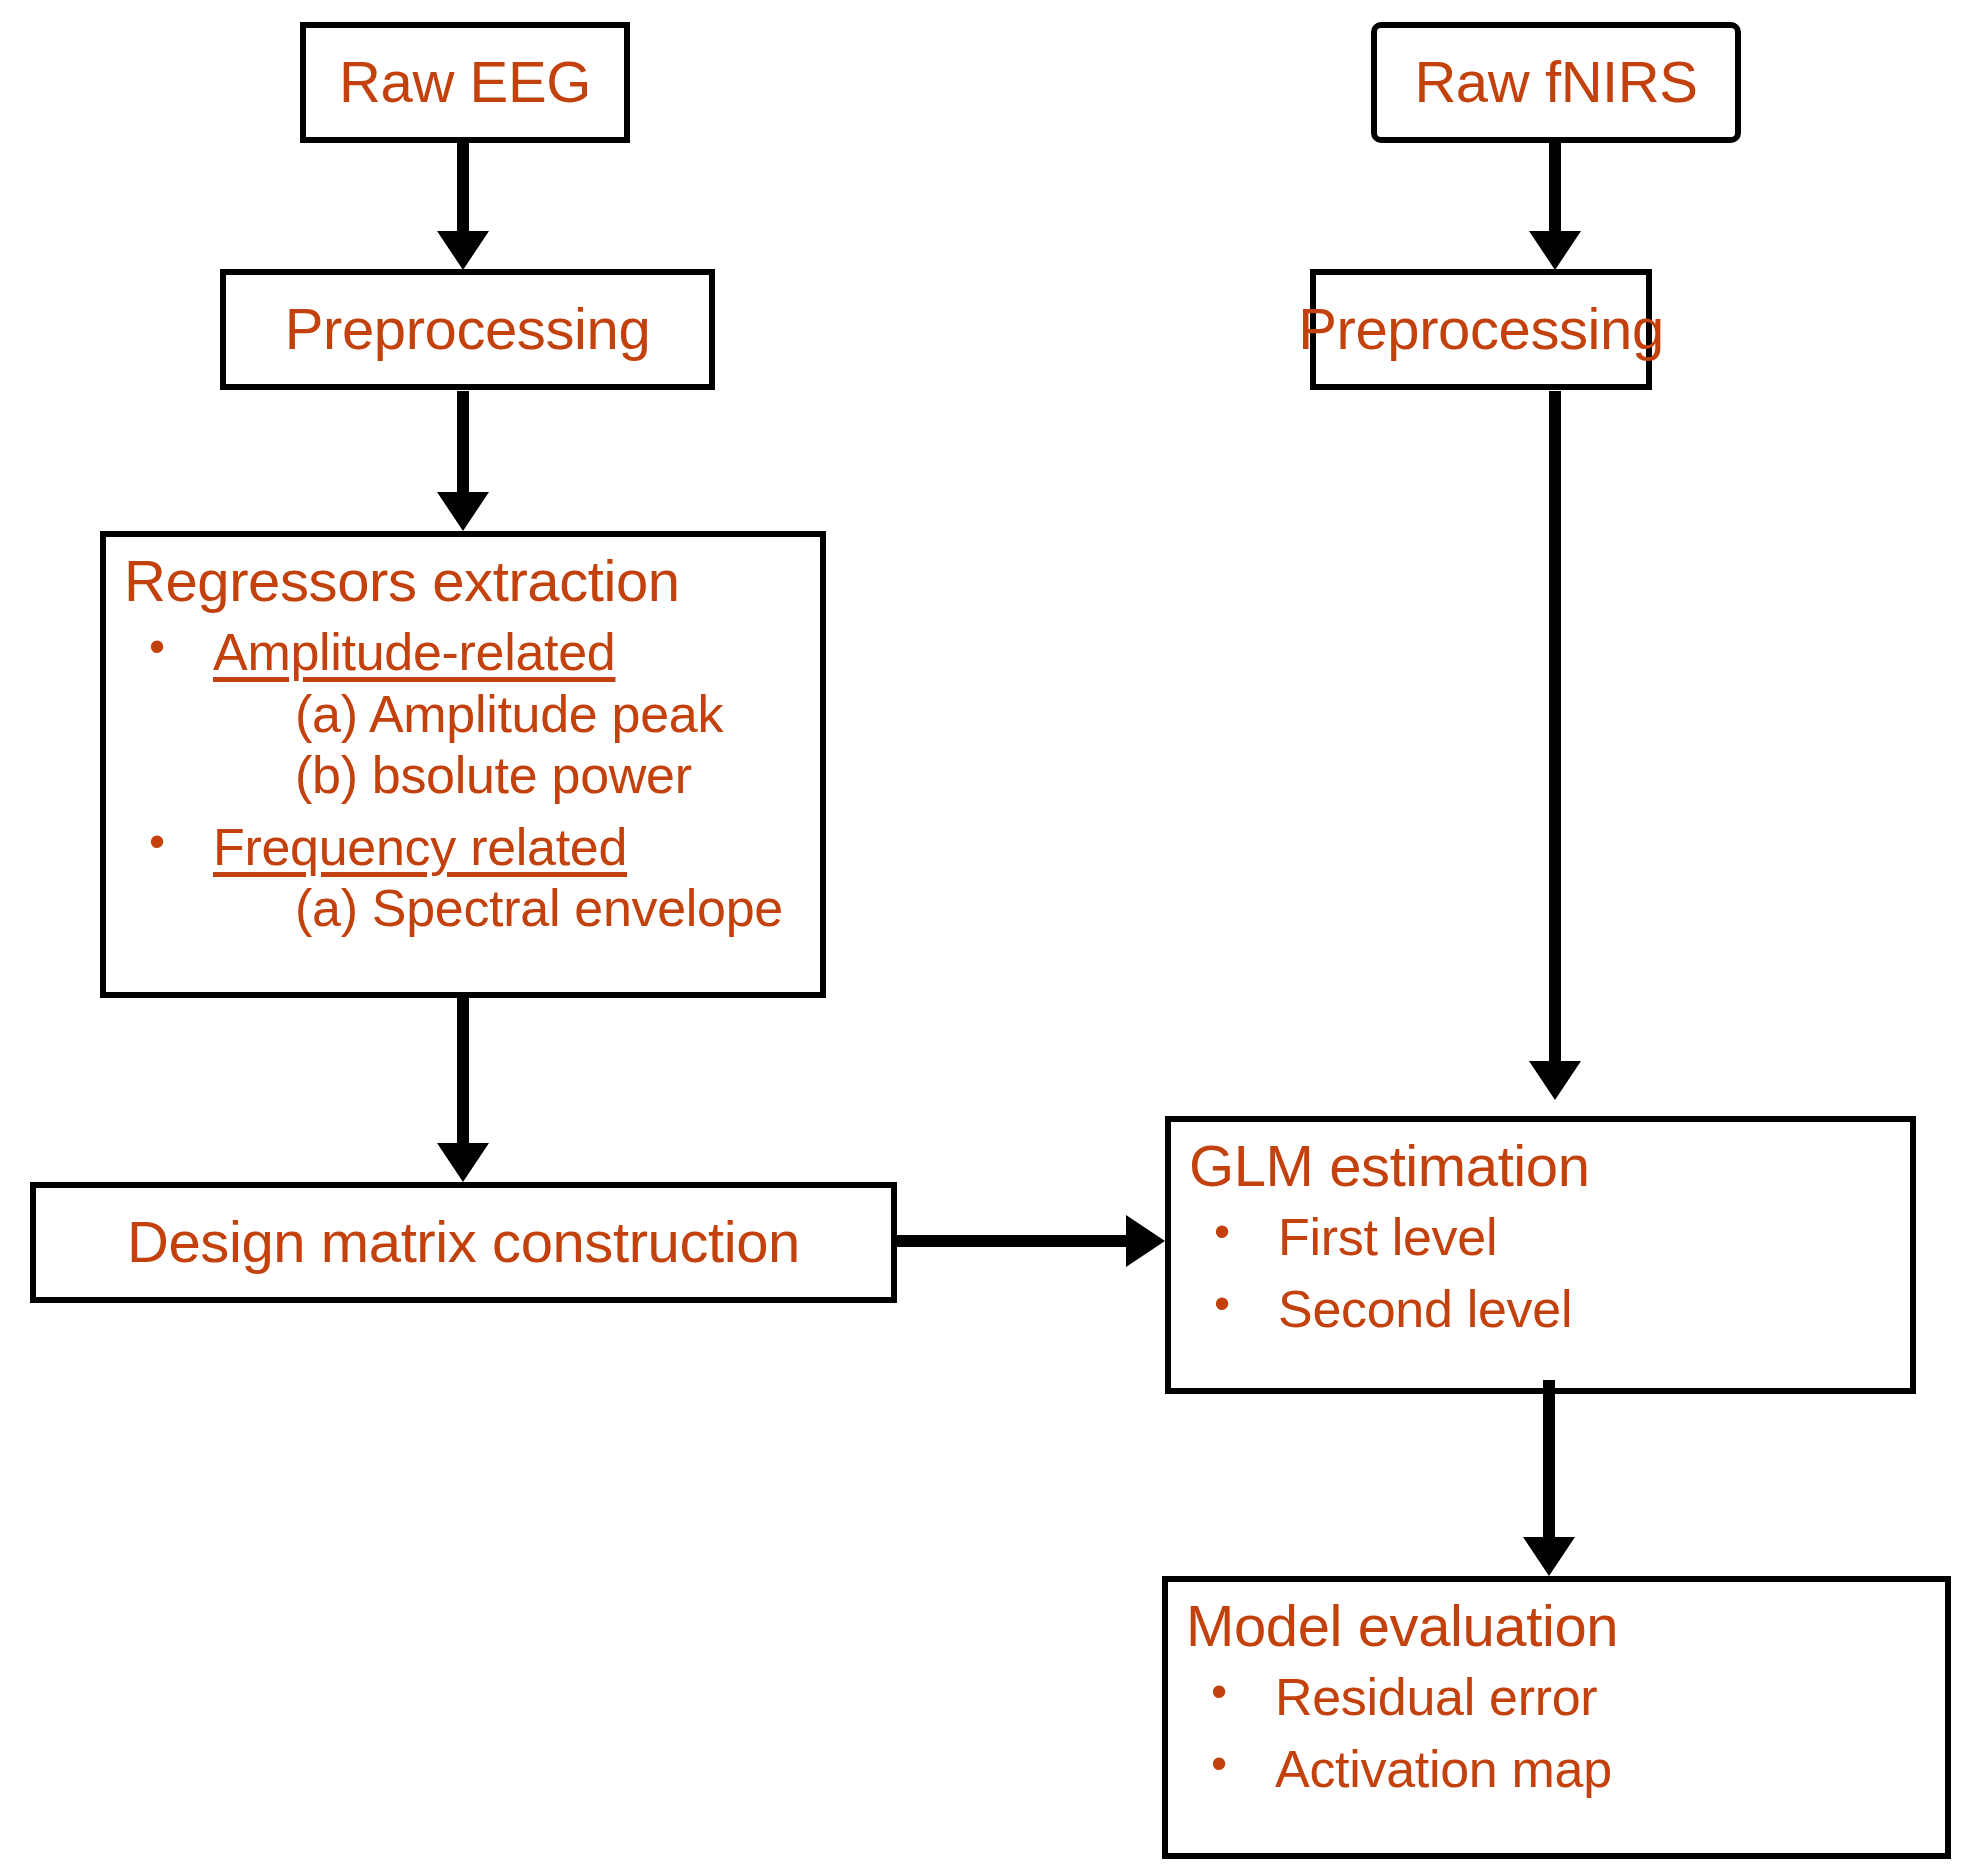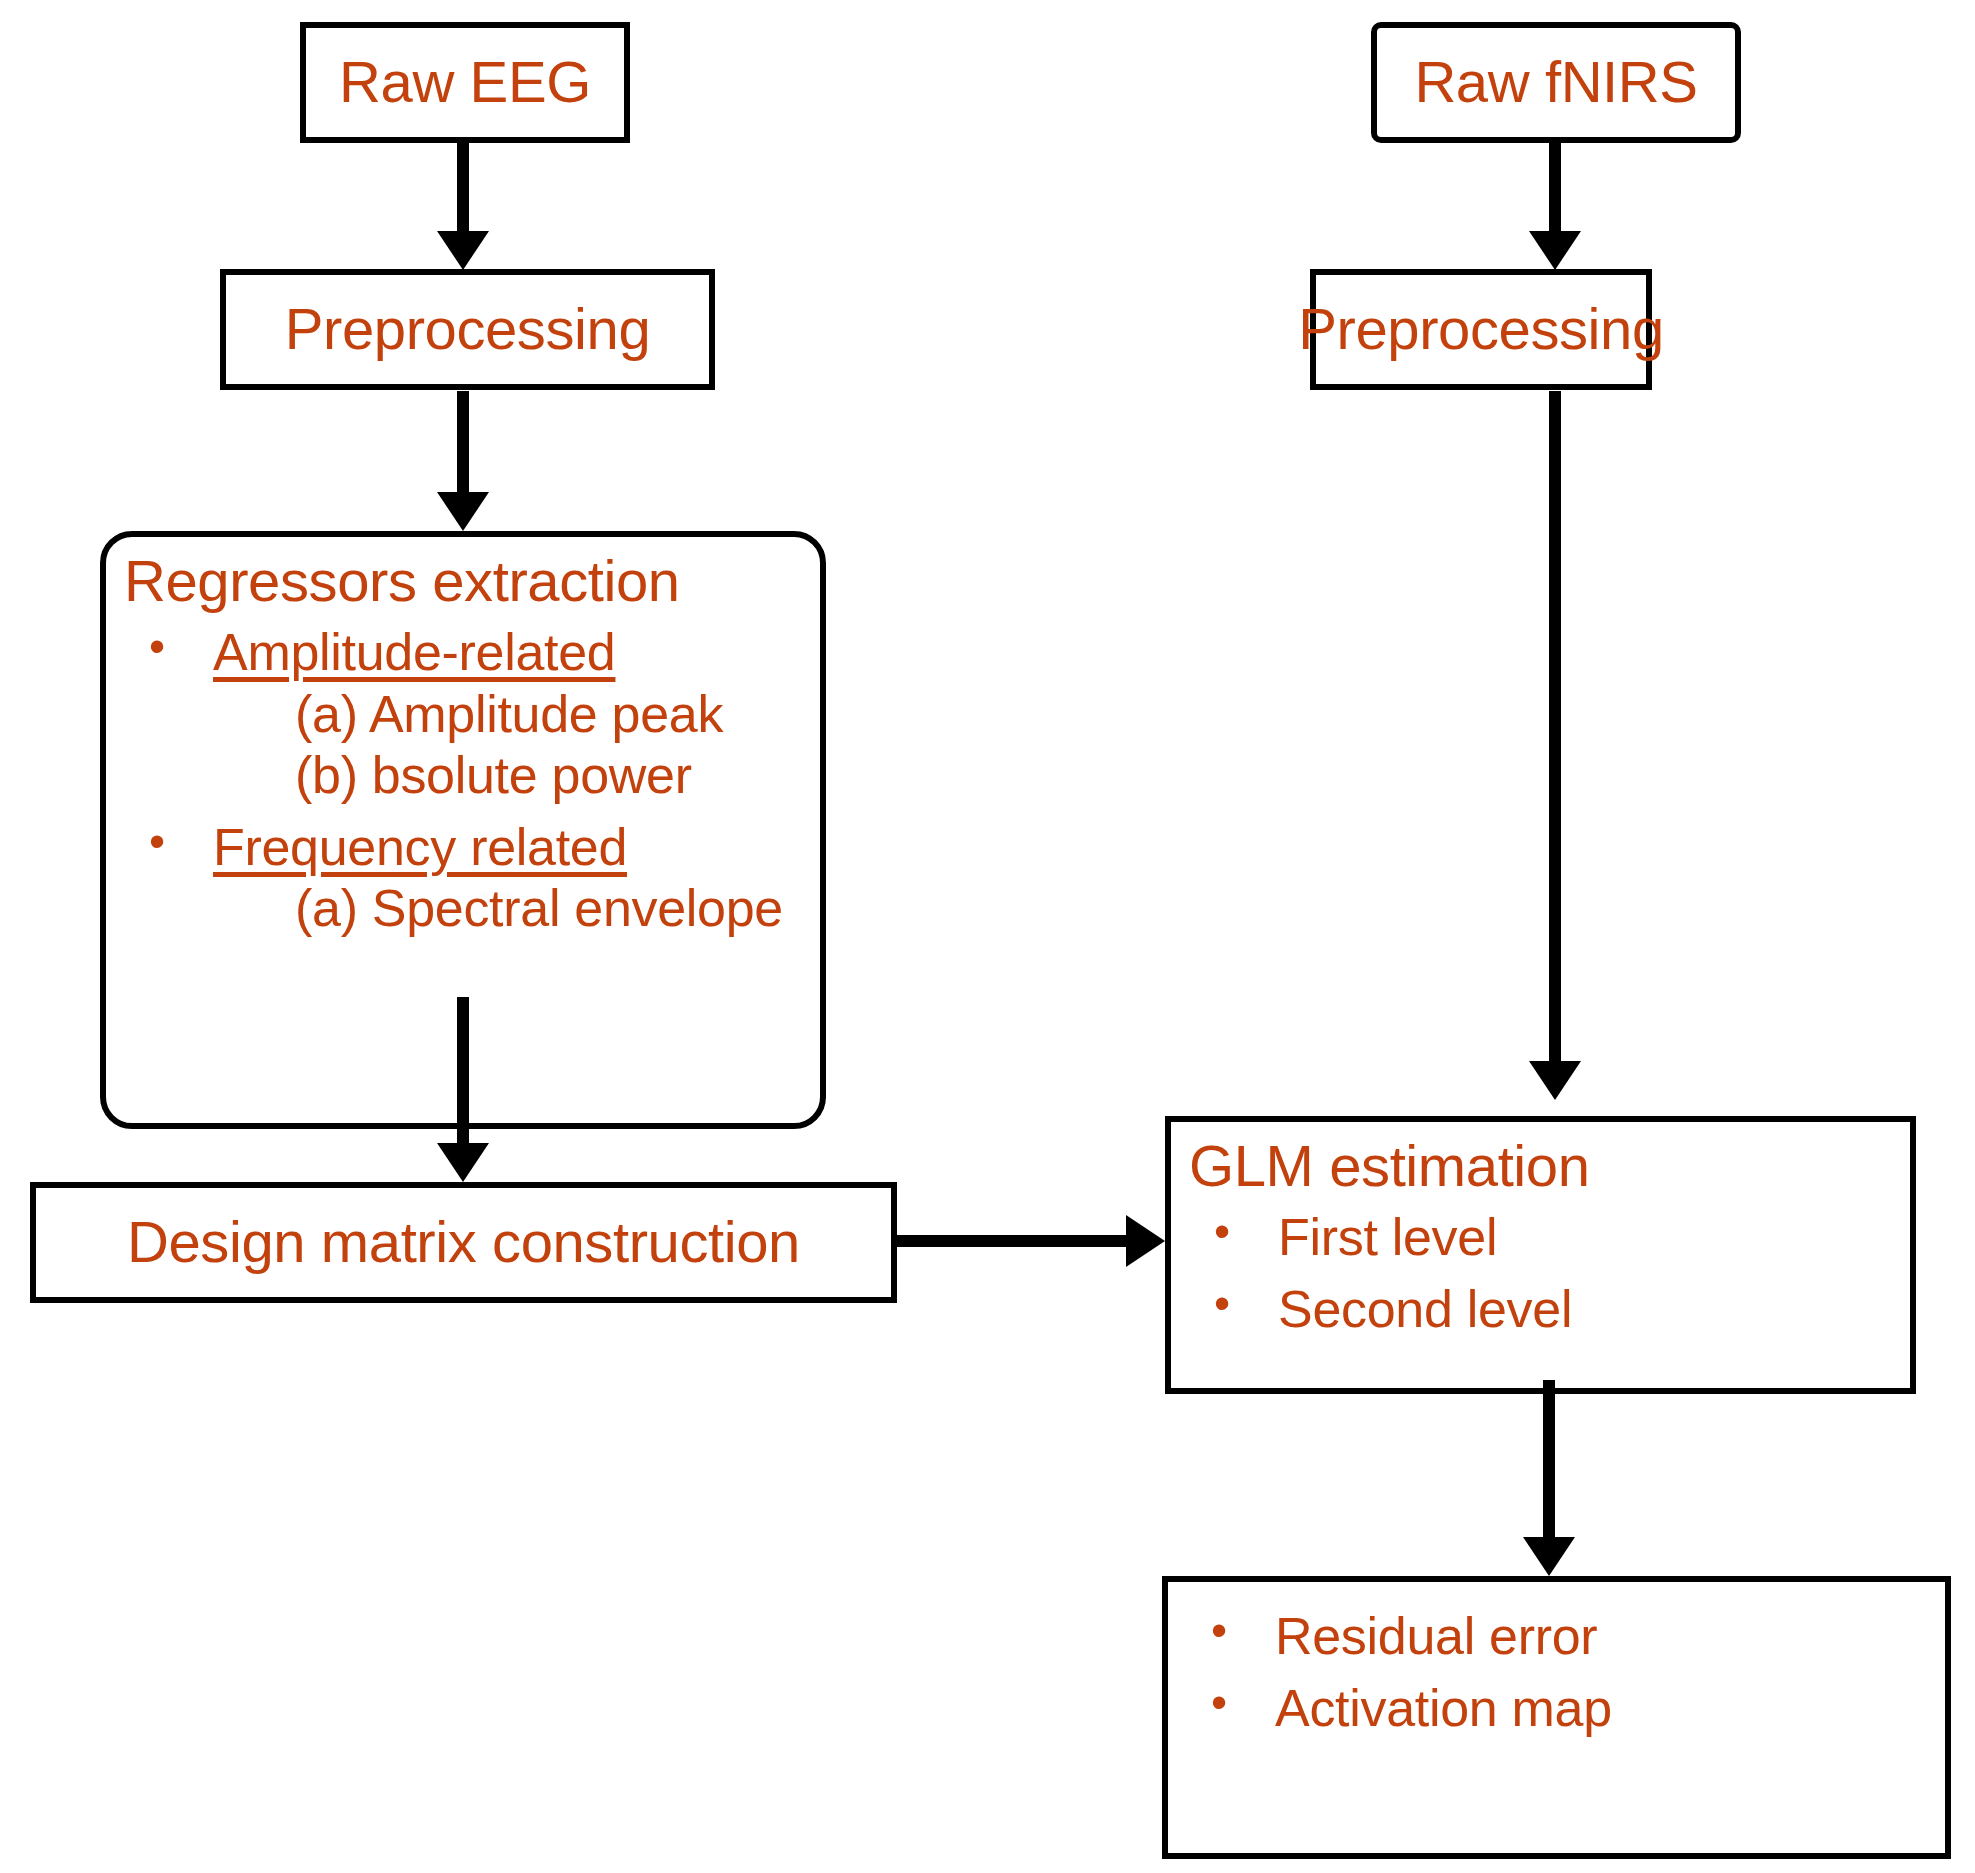--- a/index.html
+++ b/index.html
@@ -108,21 +108,21 @@
   <div class="edge" style="left:457px; top:143px; width:12px; height:91px;"></div>
   <div class="arrowhead-down" style="left:437px; top:231px;"></div>
 
   <div class="node node-center" style="left:220px; top:269px; width:495px; height:121px;">
     <span class="node-title">Preprocessing</span>
   </div>
 
   <div class="edge" style="left:457px; top:391px; width:12px; height:104px;"></div>
   <div class="arrowhead-down" style="left:437px; top:492px;"></div>
 
-  <div class="node node-body" style="left:100px; top:531px; width:726px; height:598px;border-radius:32px;">
+  <div class="node node-body" style="left:100px; top:531px; width:726px; height:467px;">
     <div class="heading">Regressors extraction</div>
     <ul class="bullets">
       <li class="bul spaced">
         <span class="underline-label">Amplitude-related </span>
       </li>
       <li class="sub">
         <span>(a) Amplitude peak</span>
       </li>
       <li class="sub">
         <span>(b) bsolute power</span>
@@ -169,20 +169,21 @@
       <li class="bul spaced">
         <span>Second level</span>
       </li>
     </ul>
   </div>
 
   <div class="edge" style="left:1543px; top:1380px; width:12px; height:160px;"></div>
   <div class="arrowhead-down" style="left:1523px; top:1537px;"></div>
 
   <div class="node node-body" style="left:1162px; top:1576px; width:789px; height:283px;">
+    <div class="heading">Model evaluation</div>
     <ul class="bullets">
       <li class="bul spaced">
         <span>Residual error</span>
       </li>
       <li class="bul spaced">
         <span>Activation map</span>
       </li>
     </ul>
   </div>
 

